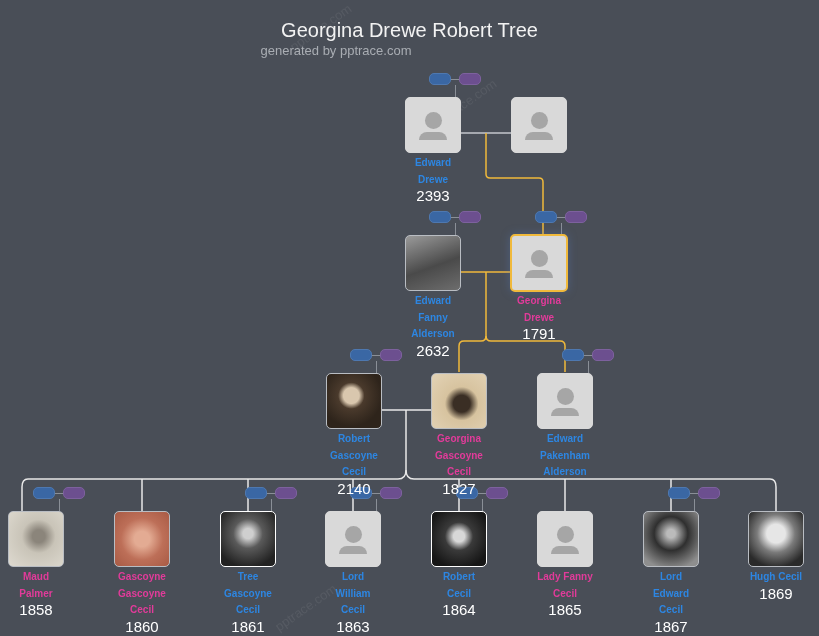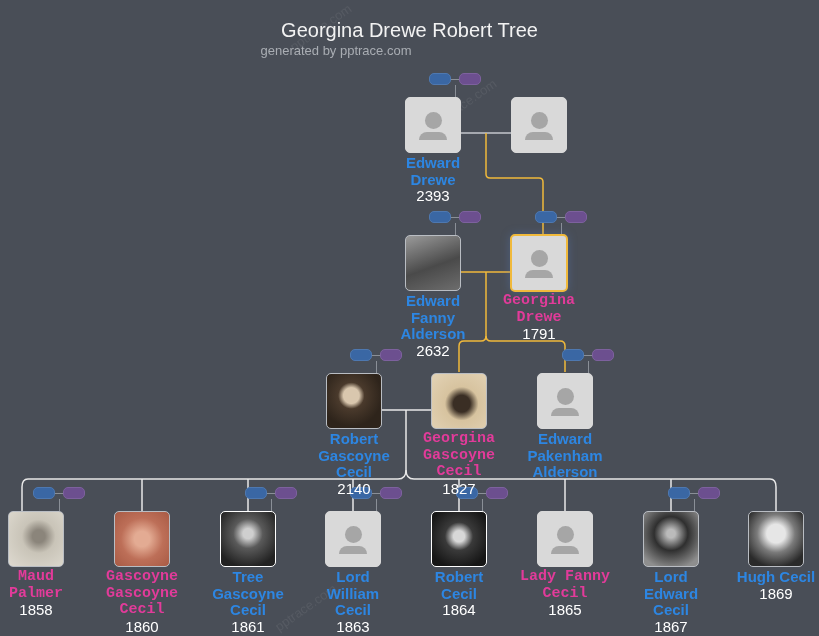--- a/index.html
+++ b/index.html
@@ -33,23 +33,23 @@
   .photo.placeholder { background:#d9d9d9; border-color:#d9d9d9; }
   .photo.selected { border:2.5px solid #f0b93b; background:#d9d9d9; box-shadow:0 0 10px rgba(90,130,200,0.35); }
   .ph-head {
     position:absolute; left:50%; top:14px; width:17px; height:17px;
     margin-left:-8.5px; border-radius:50%; background:#a6a6a6;
   }
   .ph-body {
     position:absolute; left:50%; top:34px; width:28px; height:8px;
     margin-left:-14px; border-radius:14px 14px 0 0; background:#a6a6a6;
   }
-  .name { font-weight:bold; font-size:15px; line-height:16.5px; margin-top:2px; }
+  .name { font-weight:bold; font-size:10px; line-height:16.5px; margin-top:2px; }
   .name.male { color:#2d86e2; }
-  .name.female { color:#e23b9a;font-family:Liberation Mono, monospace; }
+  .name.female { color:#e23b9a; }
   .year { color:#ffffff; font-size:15px; line-height:16.5px; }
   .pill {
     position:absolute; width:22px; height:12px; border-radius:5px;
     box-sizing:border-box;
   }
   .pill.blue { background:#3a67a4; border:1px solid #4e78b0; }
   .pill.purple { background:#6c4f8f; border:1px solid #7d619e; }
   .pill-link { position:absolute; width:8px; height:1px; background:#8a8f97; }
   .pill-stem { position:absolute; width:1px; height:10px; background:#8a8f97; }
   

